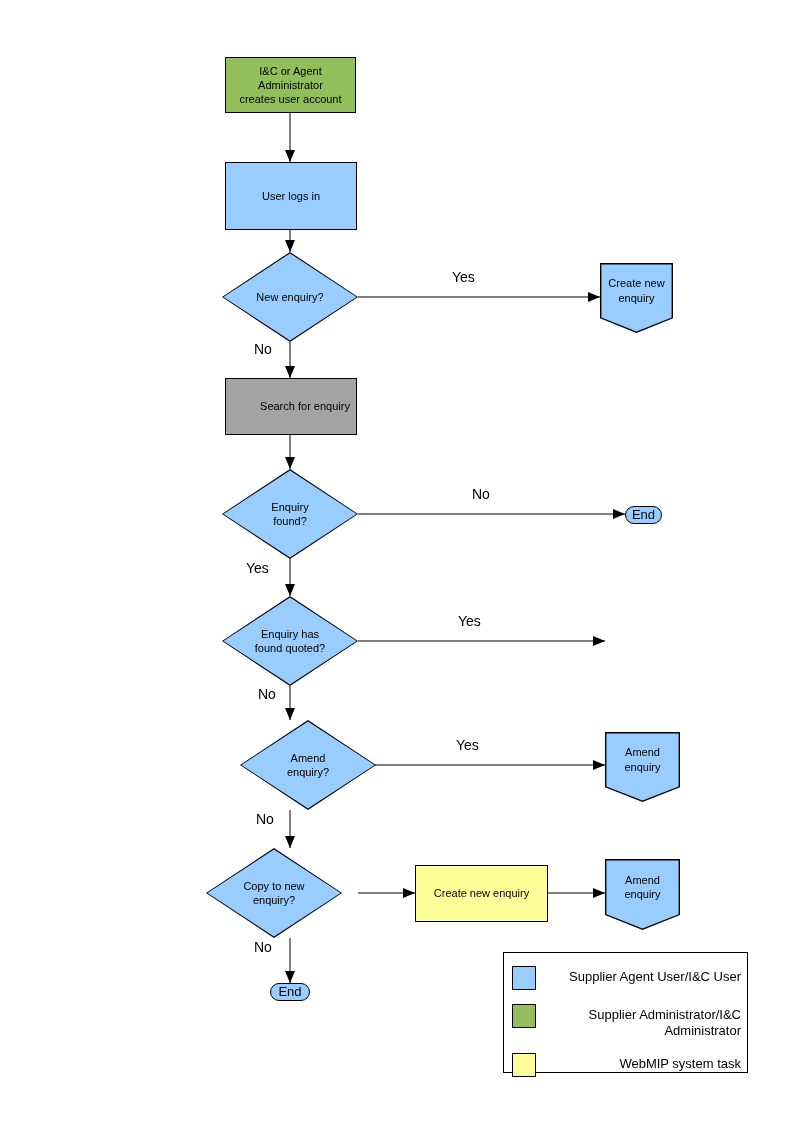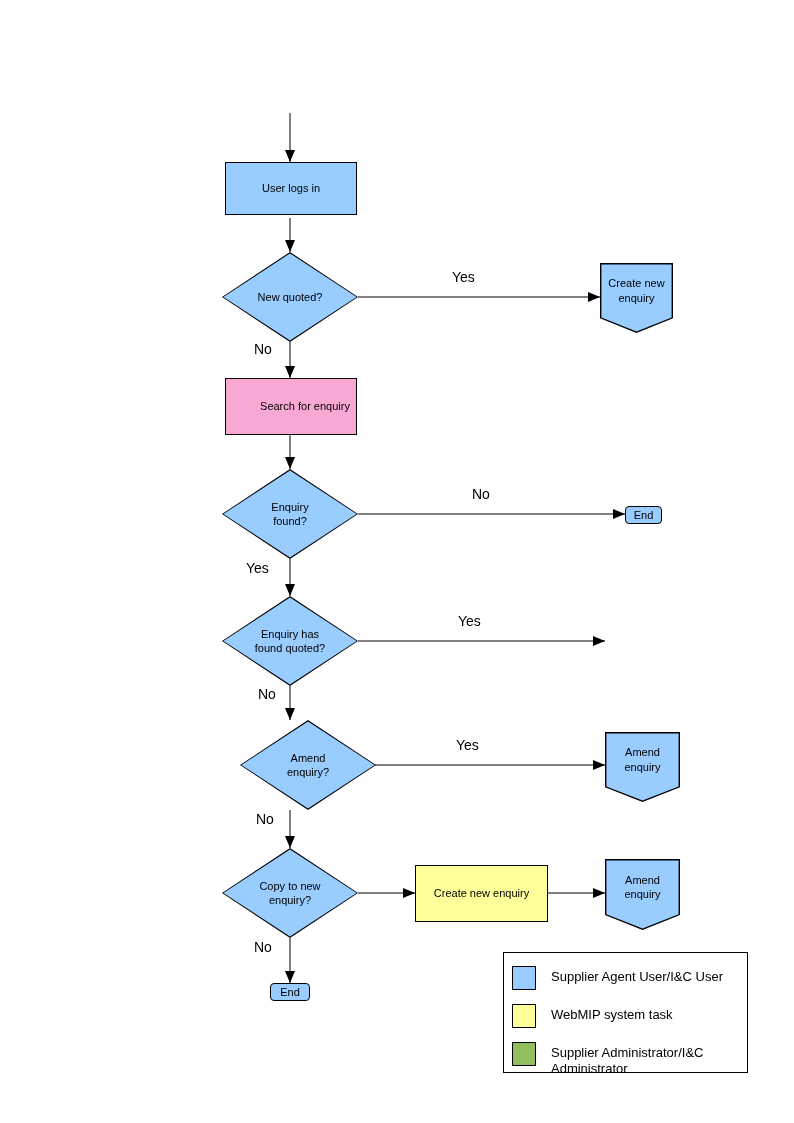--- a/index.html
+++ b/index.html
@@ -11,39 +11,39 @@
   .connectors line{stroke:#000;stroke-width:1;}
 
   .node{
     position:absolute;display:flex;align-items:center;justify-content:center;
     text-align:center;font-size:11px;line-height:1.3;box-sizing:border-box;
   }
   .node-label{white-space:pre-line;position:relative;z-index:1;}
 
   .rect-node{border:1px solid #000;}
 
-  .terminator{border:1px solid #000;border-radius:4px;font-size:11px;}
+  .terminator{border:1px solid #000;border-radius:9px;font-size:13px;}
 
   .shape-node .shape-outer{position:absolute;inset:0;background:#000;}
   .shape-node .shape-inner{position:absolute;inset:1.4px;}
   .diamond .shape-outer,.diamond .shape-inner{
     clip-path:polygon(50% 0,100% 50%,50% 100%,0 50%);
   }
   .pentagon .shape-outer,.pentagon .shape-inner{
     clip-path:polygon(0 0,100% 0,100% 79%,50% 100%,0 79%);
   }
   .pentagon .node-label{margin-bottom:15px;padding:0 2px;}
   .diamond .node-label{padding:0 18px;}
 
   .edge-label{position:absolute;font-size:14px;line-height:1.1;}
 
   .legend{
     position:absolute;left:503px;top:952px;width:245px;height:121px;
     border:1px solid #000;box-sizing:border-box;
-    display:flex;flex-direction:column;gap:14px;padding:13px 6px 0 8px;
+    display:flex;flex-direction:column;gap:14px;padding:13px 6px 0 8px;text-align:right;
   }
   .legend-row{display:flex;align-items:flex-start;gap:15px;}
   .legend-swatch{width:22px;height:22px;border:1px solid #000;flex:0 0 auto;}
   .legend-label{font-size:13px;line-height:16px;width:192px;padding-top:3px;}
 </style>
 </head>
 <body>
 
 <div class="canvas">
 
@@ -62,39 +62,43 @@
     <line x1="290" y1="559" x2="290" y2="596" marker-end="url(#arw)"></line>
     <line x1="358" y1="641" x2="605" y2="641" marker-end="url(#arw)"></line>
     <line x1="290" y1="686" x2="290" y2="720" marker-end="url(#arw)"></line>
     <line x1="358" y1="765" x2="605" y2="765" marker-end="url(#arw)"></line>
     <line x1="290" y1="810" x2="290" y2="848" marker-end="url(#arw)"></line>
     <line x1="358" y1="893" x2="415" y2="893" marker-end="url(#arw)"></line>
     <line x1="548" y1="893" x2="605" y2="893" marker-end="url(#arw)"></line>
     <line x1="290" y1="938" x2="290" y2="983" marker-end="url(#arw)"></line>
   </svg>
 
+  <div class="node rect-node" style="left: 225px; top: 57px; width: 131px; height: 56px; background-color: rgb(147, 190, 92);">
+    <span class="node-label">I&amp;C or Agent Administrator
+creates user account</span>
+  </div>
 
-  <div class="node rect-node" style="left: 225px; top: 162px; width: 132px; height: 53px; background-color: rgb(153, 204, 255);">
+  <div class="node rect-node" style="left: 225px; top: 162px; width: 132px; height: 68px; background-color: rgb(153, 204, 255);">
     <span class="node-label">User logs in</span>
   </div>
 
   <div class="node shape-node diamond" style="left:222px;top:252px;width:136px;height:90px">
     <div class="shape-outer"></div>
     <div class="shape-inner" style="background-color: rgb(153, 204, 255);"></div>
-    <span class="node-label">New quoted?</span>
+    <span class="node-label">New enquiry?</span>
   </div>
 
   <div class="node shape-node pentagon" style="left:600px;top:263px;width:73px;height:70px">
     <div class="shape-outer"></div>
     <div class="shape-inner" style="background-color: rgb(153, 204, 255);"></div>
     <span class="node-label">Create new
 enquiry</span>
   </div>
 
-  <div class="node rect-node" style="left: 225px; top: 378px; width: 132px; height: 57px; background-color: #f9a8d4; padding-left: 28px;">
+  <div class="node rect-node" style="left: 225px; top: 378px; width: 132px; height: 57px; background-color: #a3a3a3; padding-left: 28px;">
     <span class="node-label">Search for enquiry</span>
   </div>
 
   <div class="node shape-node diamond" style="left:222px;top:469px;width:136px;height:90px">
     <div class="shape-outer"></div>
     <div class="shape-inner" style="background-color: rgb(153, 204, 255);"></div>
     <span class="node-label">Enquiry
 found?</span>
   </div>
 
@@ -116,21 +120,21 @@
     <span class="node-label">Amend
 enquiry?</span>
   </div>
 
   <div class="node shape-node pentagon" style="left:605px;top:732px;width:75px;height:70px">
     <div class="shape-outer"></div>
     <div class="shape-inner" style="background-color: rgb(153, 204, 255);"></div>
     <span class="node-label">Amend enquiry</span>
   </div>
 
-  <div class="node shape-node diamond" style="left:222px;top:848px;width:136px;height:90px">
+  <div class="node shape-node diamond" style="left:206px;top:848px;width:136px;height:90px">
     <div class="shape-outer"></div>
     <div class="shape-inner" style="background-color: rgb(153, 204, 255);"></div>
     <span class="node-label">Copy to new
 enquiry?</span>
   </div>
 
   <div class="node rect-node" style="left: 415px; top: 865px; width: 133px; height: 57px; background-color: rgb(255, 255, 153);">
     <span class="node-label">Create new enquiry</span>
   </div>
 
@@ -153,22 +157,22 @@
   <div class="edge-label" style="left:456px;top:738px">Yes</div>
   <div class="edge-label" style="left:256px;top:812px">No</div>
   <div class="edge-label" style="left:254px;top:940px">No</div>
 
   <div class="legend">
     <div class="legend-row">
       <div class="legend-swatch" style="background-color: rgb(153, 204, 255);"></div>
       <div class="legend-label">Supplier Agent User/I&amp;C User</div>
     </div>
     <div class="legend-row">
+      <div class="legend-swatch" style="background-color: rgb(147, 190, 92);"></div>
+      <div class="legend-label">Supplier Administrator/I&amp;C Administrator</div>
+    </div>
+    <div class="legend-row">
       <div class="legend-swatch" style="background-color: rgb(255, 255, 153);"></div>
       <div class="legend-label">WebMIP system task</div>
-    </div>
-    <div class="legend-row">
-      <div class="legend-swatch" style="background-color: rgb(147, 190, 92);"></div>
-      <div class="legend-label">Supplier Administrator/I&amp;C Administrator</div>
     </div>
   </div>
 
 </div>
 
 </body></html>

